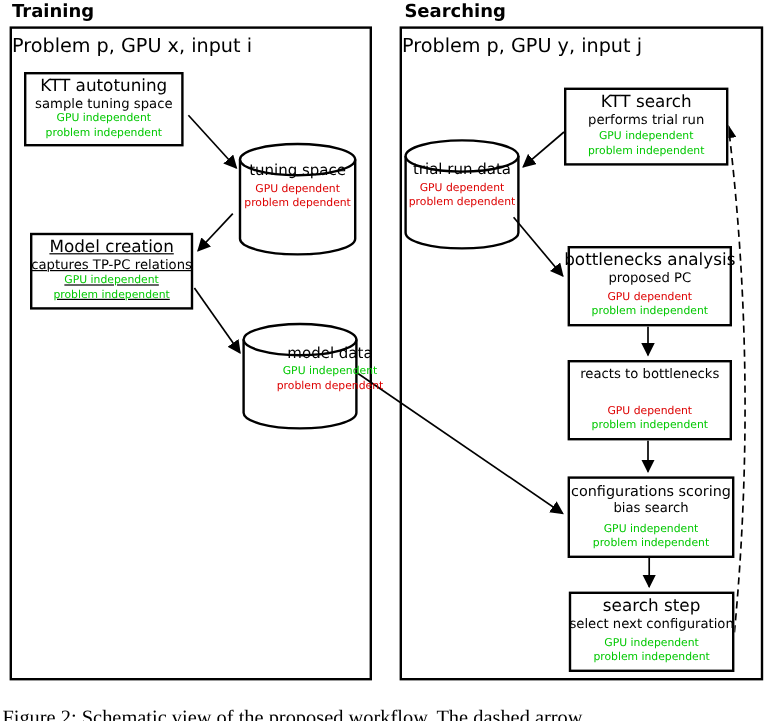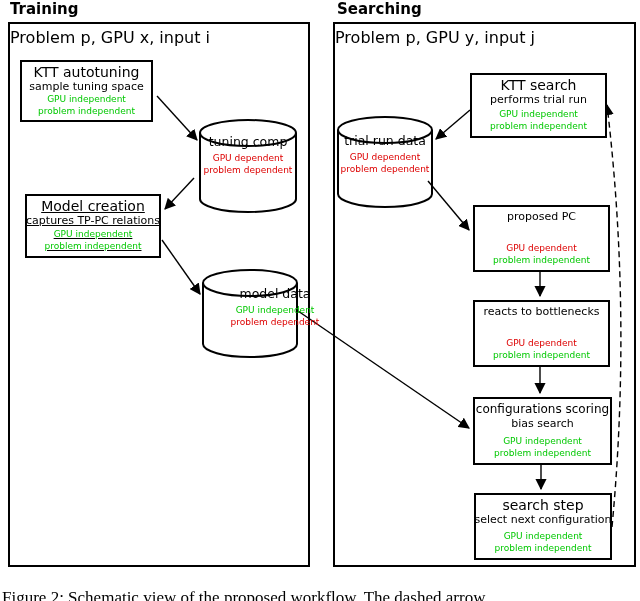--- a/index.html
+++ b/index.html
@@ -72,21 +72,21 @@
 
   <div class="box" style="left:20px;top:60px;width:133px;height:62px;">
     <div class="t">KTT autotuning</div>
     <div class="s">sample tuning space</div>
     <div class="spacer"></div>
     <div class="dep green">GPU independent</div>
     <div class="dep green">problem independent</div>
   </div>
 
   <div class="cyl-label" style="left:198px;top:134px;width:100px;">
-    <div class="t">tuning comp</div>
+    <div class="t">tuning space</div>
     <div class="gap"></div>
     <div class="dep red">GPU dependent</div>
     <div class="dep red">problem dependent</div>
   </div>
 
   <div class="box" style="left:25px;top:194px;width:136px;height:64px;text-decoration:underline;">
     <div class="t">Model creation</div>
     <div class="s">captures TP-PC relations</div>
     <div class="spacer"></div>
     <div class="dep green">GPU independent</div>
@@ -113,20 +113,21 @@
   </div>
 
   <div class="cyl-label" style="left:335px;top:133px;width:100px;">
     <div class="t">trial run data</div>
     <div class="gap"></div>
     <div class="dep red">GPU dependent</div>
     <div class="dep red">problem dependent</div>
   </div>
 
   <div class="box" style="left:473px;top:205px;width:137px;height:67px;">
+    <div class="t">bottlenecks analysis</div>
     <div class="s">proposed PC</div>
     <div class="spacer"></div>
     <div class="dep red">GPU dependent</div>
     <div class="dep green">problem independent</div>
   </div>
 
   <div class="box" style="left:473px;top:300px;width:137px;height:67px;">
     <div class="s">reacts to bottlenecks</div>
     <div class="spacer"></div>
     <div class="dep red">GPU dependent</div>

